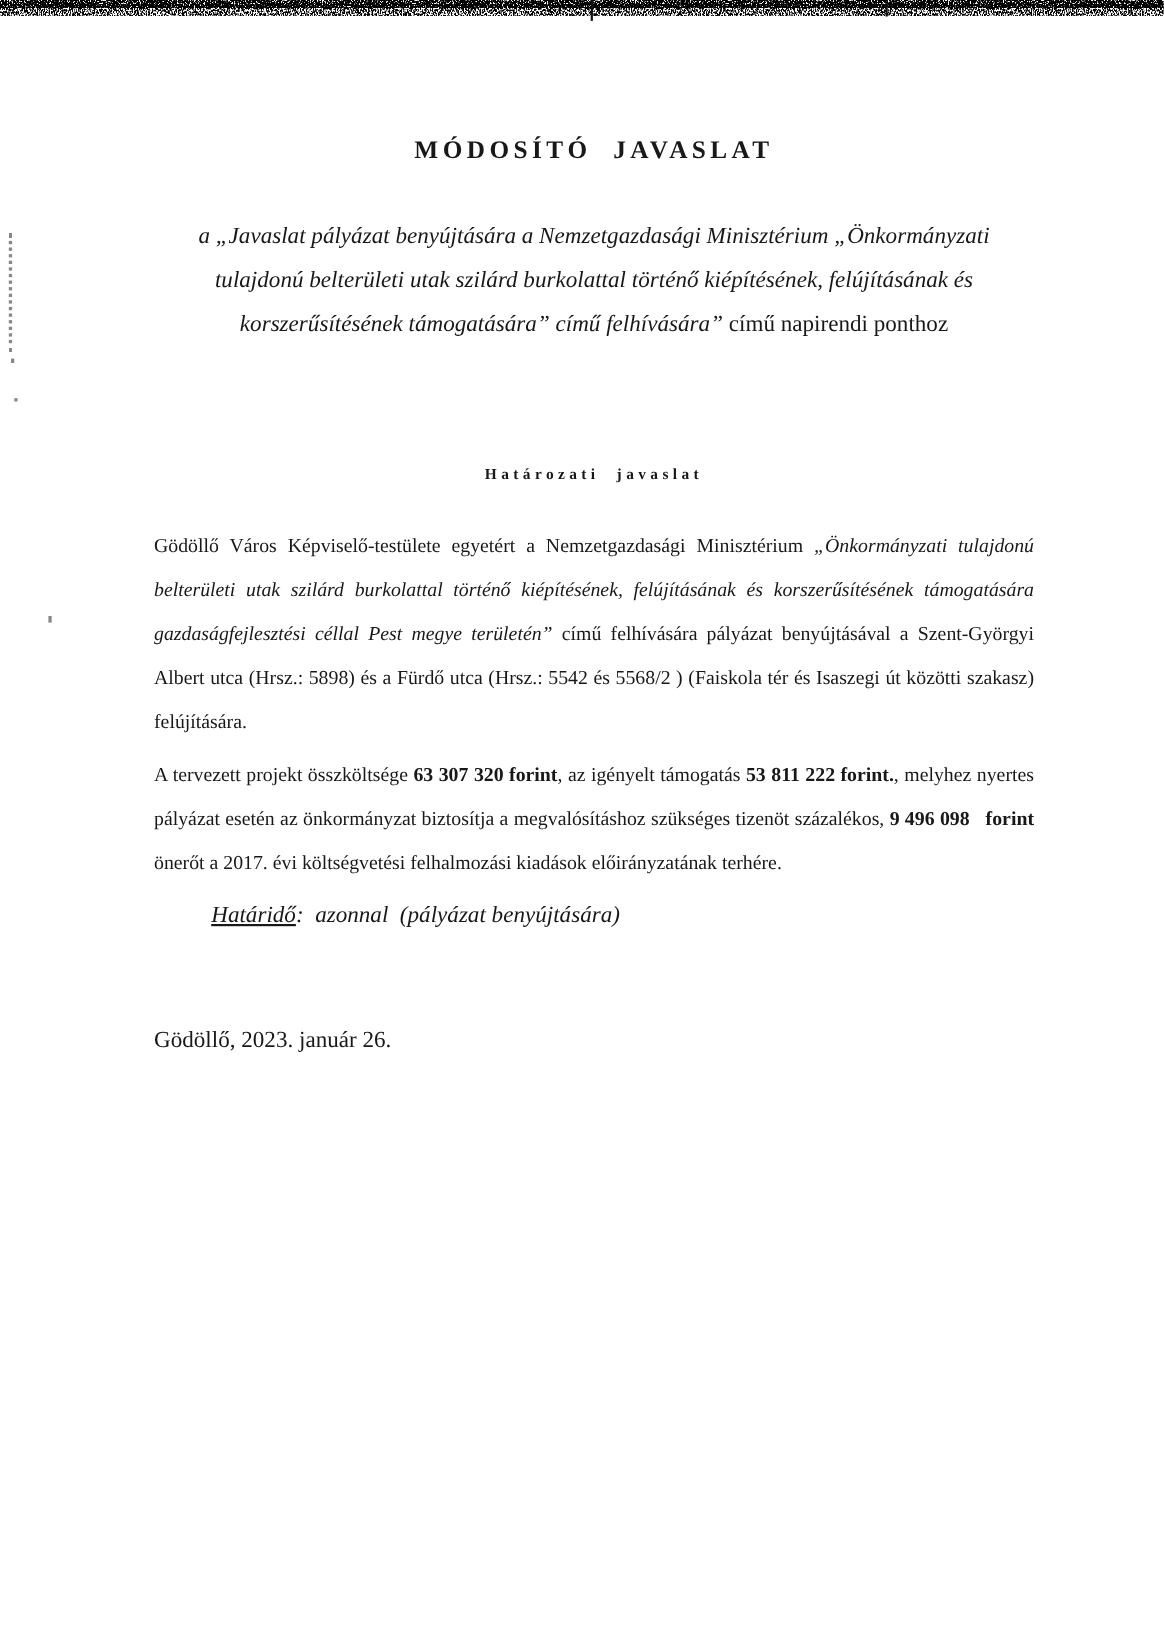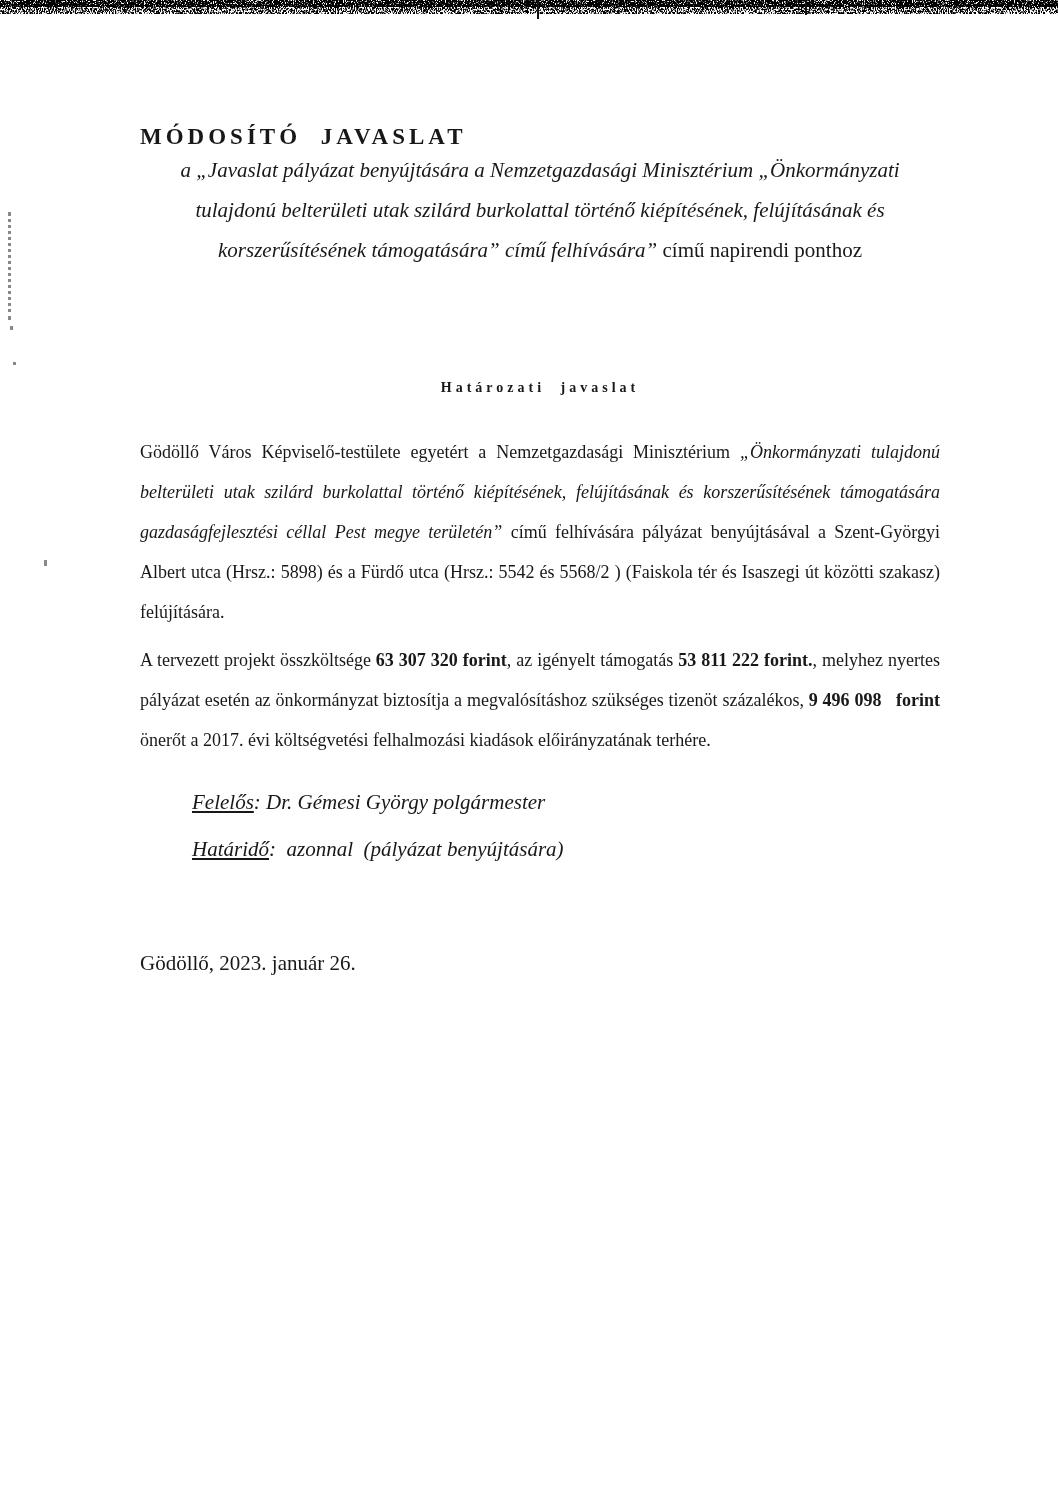--- a/index.html
+++ b/index.html
@@ -26,26 +26,28 @@
   .dot3 { left: 44px; top: 560px; width: 3px; height: 6px; }
 
   .content {
     position: absolute;
     left: 140px;
     width: 800px;
     top: 0;
   }
   .doc-title {
     margin-top: 124px;
+    text-align: center;
     font-weight: bold;
     font-size: 23px;
     letter-spacing: 4px;
     word-spacing: 10px;
   }
   .subtitle {
+    margin-top: 44px;
     text-align: center;
     font-size: 21px;
     line-height: 40px;
   }
   .section-heading {
     margin-top: 110px;
     text-align: center;
     font-weight: bold;
     font-size: 14px;
     letter-spacing: 4px;
@@ -107,20 +109,19 @@
     <div class="doc-title">MÓDOSÍTÓ JAVASLAT</div>
 
     <div class="subtitle"><span class="it">a „Javaslat pályázat benyújtására a Nemzetgazdasági Minisztérium „Önkormányzati tulajdonú belterületi utak szilárd burkolattal történő kiépítésének, felújításának és korszerűsítésének támogatására” című felhívására”</span><span> című napirendi ponthoz</span></div>
 
     <div class="section-heading">Határozati javaslat</div>
 
     <p class="body-par"><span>Gödöllő Város Képviselő-testülete egyetért a Nemzetgazdasági Minisztérium </span><span class="it">„Önkormányzati tulajdonú belterületi utak szilárd burkolattal történő kiépítésének, felújításának és korszerűsítésének támogatására gazdaságfejlesztési céllal Pest megye területén”</span><span> című felhívására pályázat benyújtásával a Szent-Györgyi Albert utca (Hrsz.: 5898) és a Fürdő utca (Hrsz.: 5542 és 5568/2 ) (Faiskola tér és Isaszegi út közötti szakasz) felújítására.</span></p>
 
     <p class="body-par second"><span>A tervezett projekt összköltsége </span><span class="b">63&nbsp;307&nbsp;320 forint</span><span>, az igényelt támogatás </span><span class="b">53&nbsp;811&nbsp;222 forint.</span><span>, melyhez nyertes pályázat esetén az önkormányzat biztosítja a megvalósításhoz szükséges tizenöt százalékos, </span><span class="b">9&nbsp;496&nbsp;098 &nbsp; forint</span><span> önerőt a 2017. évi költségvetési felhalmozási kiadások előirányzatának terhére.</span></p>
 
-    <p class="assign-line it"><span class="ul">Felelős</span><span>: Dr. Gémesi György polgármester</span></p>
 
     <p class="assign-line deadline it"><span class="ul">Határidő</span><span>:&nbsp; azonnal &nbsp;(pályázat benyújtására)</span></p>
 
     <p class="date-line">Gödöllő, 2023. január 26.</p>
 
   </div>
 </div>
 
 </body></html>

